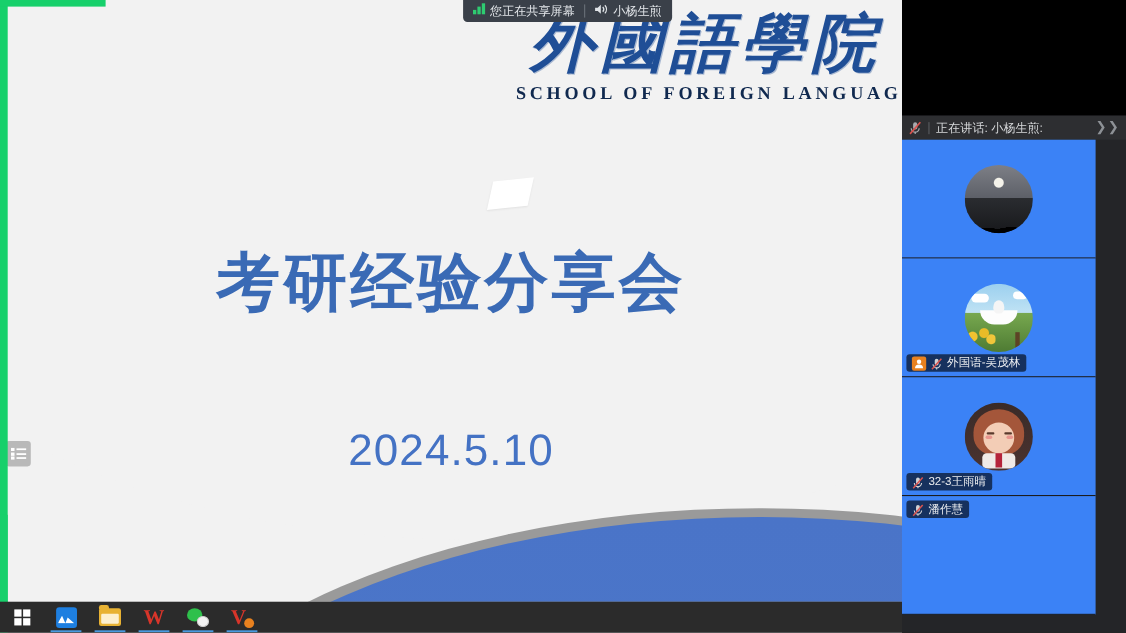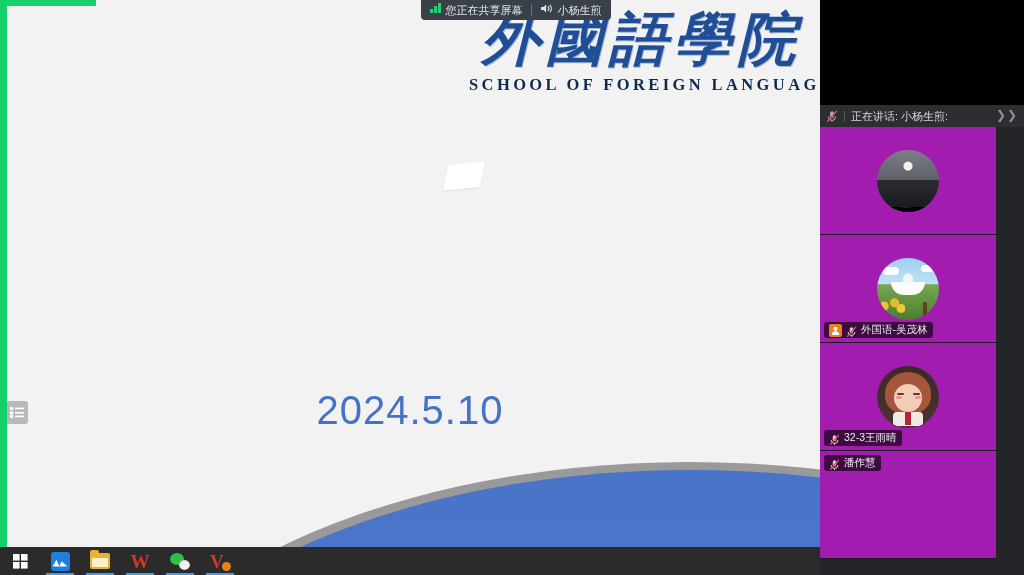--- a/index.html
+++ b/index.html
@@ -124,21 +124,21 @@
   #panel-header{
     height:22px; background:#2d2e31; display:flex; align-items:center;
     padding:0 6px; gap:6px; position:relative;
   }
   #panel-header .hdr-text{ color:#d6d8da; font-size:11px; white-space:nowrap; }
   #panel-header .vline{ width:1px; height:11px; background:#5a5c60; }
 
   .collapse-chevrons{ position:absolute; right:7px; top:4px; display:flex; gap:1px; }
   .collapse-chevrons span{ color:#8d9196; font-size:12px; line-height:12px; }
 
-  .tile{ position:relative; width:176px; height:108px; background:#a21caf;
+  .tile{ position:relative; width:176px; height:108px; background:#3b82f6;
          border-bottom:1px solid #1b1c1e; overflow:hidden; }
   .tile .avatar{
     position:absolute; left:50%; top:50%; transform:translate(-50%,-50%);
     width:62px; height:62px; border-radius:50%; overflow:hidden;
   }
   .tile .namebar{
     position:absolute; left:4px; bottom:4px; height:16px;
     background:rgba(0,0,0,.62); border-radius:3px;
     display:flex; align-items:center; gap:4px; padding:0 5px;
   }
@@ -261,20 +261,21 @@
       <div class="diamond"></div>
 
       <div class="wave-gray"></div>
       <div class="wave-blue"></div>
 
       <div id="logo-block">
         <div class="logo-cn">外國語學院</div>
         <div class="logo-en">SCHOOL OF FOREIGN LANGUAGES</div>
       </div>
 
+      <div class="slide-title">考研经验分享会</div>
       <div class="slide-date">2024.5.10</div>
     </div>
 
     <div id="menu-btn">
       <svg width="14" height="11" viewBox="0 0 14 11">
         <rect x="0" y="0" width="3.2" height="3" fill="#ffffff"></rect>
         <rect x="5" y="0.6" width="9" height="1.6" fill="#ffffff"></rect>
         <rect x="0" y="4.4" width="3.2" height="3" fill="#ffffff"></rect>
         <rect x="5" y="5" width="9" height="1.6" fill="#ffffff"></rect>
         <rect x="0" y="8" width="3.2" height="3" fill="#ffffff"></rect>

